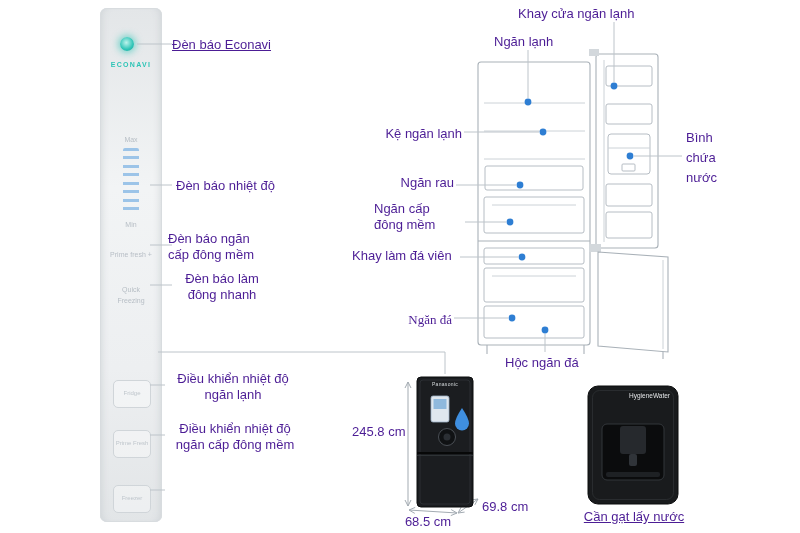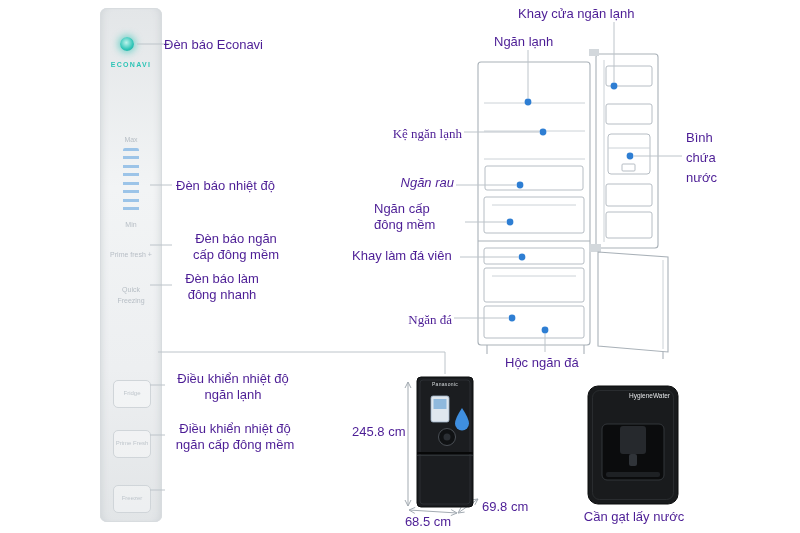--- a/index.html
+++ b/index.html
@@ -23,42 +23,42 @@
   .bars{position:absolute;top:140px;left:23px;width:16px;height:67px;
         background:repeating-linear-gradient(180deg,#9cc4e8 0 3px,rgba(0,0,0,0) 3px 8.5px);
         border-radius:2px;}
   .pbtn{position:absolute;left:13px;width:36px;height:26px;border:1px solid #d0d5d9;border-radius:5px;
         display:flex;align-items:center;justify-content:center;font-size:6px;color:#bfc6cc;
         text-align:center;background:rgba(255,255,255,.38);line-height:1.2;}
   #btn-fridge{top:372px;} #btn-pf{top:422px;} #btn-frz{top:477px;}
 
   
   .lbl{position:absolute;color:#4c1d95;font-size:13px;line-height:1.25;white-space:nowrap;}
-  #cl-econavi{left:164px;top:37px;}
+  #cl-econavi{left:172px;top:37px;text-decoration:underline;}
   #cl-temp{left:176px;top:178px;}
-  #cl-soft{left:188px;top:231px;width:96px;white-space:normal;text-align:center;}
+  #cl-soft{left:168px;top:231px;width:96px;white-space:normal;text-align:left;}
   #cl-quick{left:176px;top:271px;width:92px;white-space:normal;text-align:center;}
   #cl-fridge-temp{left:168px;top:371px;width:130px;white-space:normal;text-align:center;}
   #cl-soft-temp{left:168px;top:421px;width:134px;white-space:normal;text-align:center;}
   #cl-freezer-temp{left:168px;top:476px;width:130px;white-space:normal;text-align:center;}
 
   #fc-door-tray{left:518px;top:6px;}
   #fc-fridge{left:494px;top:34px;}
-  #fc-shelf{left:378px;top:126px;width:84px;text-align:right;font-family:Liberation Serif, serif;}
-  #fc-veg{left:396px;top:175px;width:58px;text-align:right;font-style:italic;}
+  #fc-shelf{left:378px;top:126px;width:84px;text-align:right;}
+  #fc-veg{left:396px;top:175px;width:58px;text-align:right;}
   #fc-softdrawer{left:374px;top:201px;width:86px;white-space:normal;text-align:left;}
   #fc-icetray{left:352px;top:248px;width:106px;text-align:left;}
   #fc-freezer{left:398px;top:312px;width:54px;text-align:right;font-family:Liberation Serif, serif;}
   #fc-freezerdrawer{left:505px;top:355px;}
   #fc-watertank{left:686px;top:128px;width:48px;white-space:normal;line-height:1.55;}
 
   #dim-h{left:352px;top:424px;width:50px;text-align:right;}
   #dim-w{left:400px;top:514px;width:56px;text-align:center;}
   #dim-d{left:482px;top:499px;}
-  #disp-label{left:582px;top:509px;width:104px;text-align:center;}
+  #disp-label{left:582px;top:509px;width:104px;text-align:center;text-decoration:underline;}
 
   #brand-pana{position:absolute;left:417px;top:381px;width:56px;text-align:center;font-size:5px;
               color:#d4d8db;letter-spacing:.3px;}
   #brand-hyg{position:absolute;left:606px;top:392px;width:64px;text-align:right;font-size:6.5px;
              color:#e3e5e7;}
 </style>
 </head>
 <body>
 
 <div class="stage">

